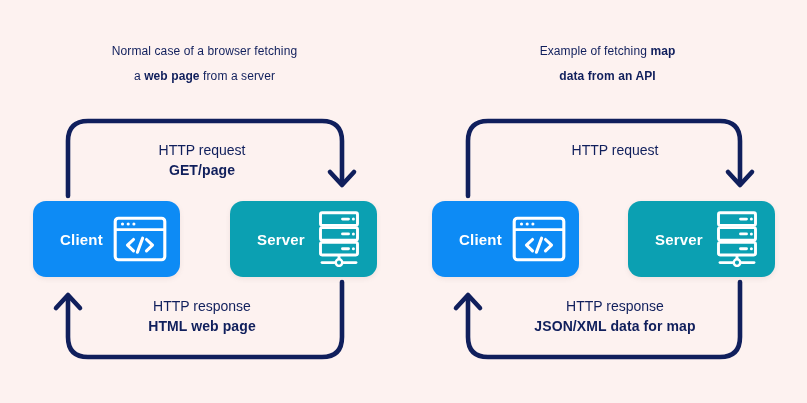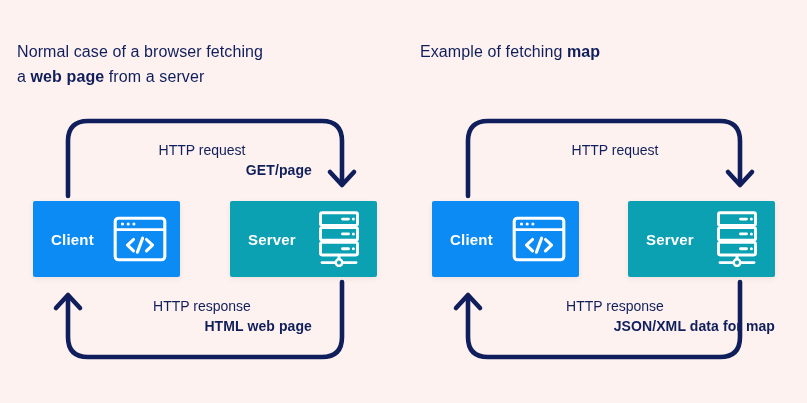--- a/index.html
+++ b/index.html
@@ -16,64 +16,64 @@
   .canvas {
     position: relative;
     width: 807px;
     height: 403px;
     background: #fdf2f0;
   }
 
   
   .title {
     position: absolute;
-    text-align: left;
+    text-align: center;
     color: #101f5c;
-    font-size: 16px;
+    font-size: 12px;
     line-height: 25px;
     letter-spacing: 0.1px;
   }
   .title .b { font-weight: 700; }
   .title-left  { left: 17px;  top: 39px; width: 375px; }
   .title-right { left: 420px; top: 39px; width: 375px; }
 
   
   .caption {
     position: absolute;
     text-align: center;
     color: #101f5c;
     font-size: 14px;
     line-height: 20px;
   }
   .caption .l1 { font-weight: 400; display: block; }
-  .caption .l2 { font-weight: 700; display: block; letter-spacing: 0.1px; text-align: right; }
+  .caption .l2 { font-weight: 700; display: block; letter-spacing: 0.1px; }
   .cap-lt { left: 92px;  top: 140px; width: 220px; }
   .cap-lb { left: 92px;  top: 296px; width: 220px; }
   .cap-rt { left: 455px; top: 140px; width: 320px; }
   .cap-rb { left: 455px; top: 296px; width: 320px; }
 
   
   .arrows {
     position: absolute;
     left: 0; top: 0;
     width: 807px; height: 403px;
     pointer-events: none;
   }
 
   
   .node {
     position: absolute;
     top: 201px;
     width: 147px;
     height: 76px;
-    border-radius: 2px;
+    border-radius: 13px;
     display: flex;
     align-items: center;
     box-sizing: border-box;
-    padding-left: 18px;
+    padding-left: 27px;
     box-shadow: 0 2px 5px rgba(120, 90, 90, 0.10);
   }
   .node.client { background: #0d8bf5; }
   .node.server { background: #0ba0b2; justify-content: flex-end; }
   .node-label {
     color: #ffffff;
     font-weight: 700;
     font-size: 15px;
     letter-spacing: 0.2px;
     white-space: nowrap;
@@ -94,20 +94,21 @@
 
 <div class="canvas">
 
   <div class="title title-left">
     <span>Normal case of a browser fetching</span><br>
     <span>a </span><span class="b">web page</span><span> from a server</span>
   </div>
 
   <div class="title title-right">
     <span>Example of fetching </span><span class="b">map</span><br>
+    <span class="b">data from an API</span>
   </div>
 
   <svg class="arrows" viewBox="0 0 807 403">
     <g fill="none" stroke="#101f5c" stroke-width="4.6" stroke-linecap="round" stroke-linejoin="round">
 
       <path d="M68,196 L68,141 Q68,121 88,121 L322,121 Q342,121 342,141 L342,184"></path>
       <path d="M330,172 L342,185 L354,172"></path>
 
       <path d="M342,282 L342,337 Q342,357 322,357 L88,357 Q68,357 68,337 L68,296"></path>
       <path d="M56,308 L68,295 L80,308"></path>

